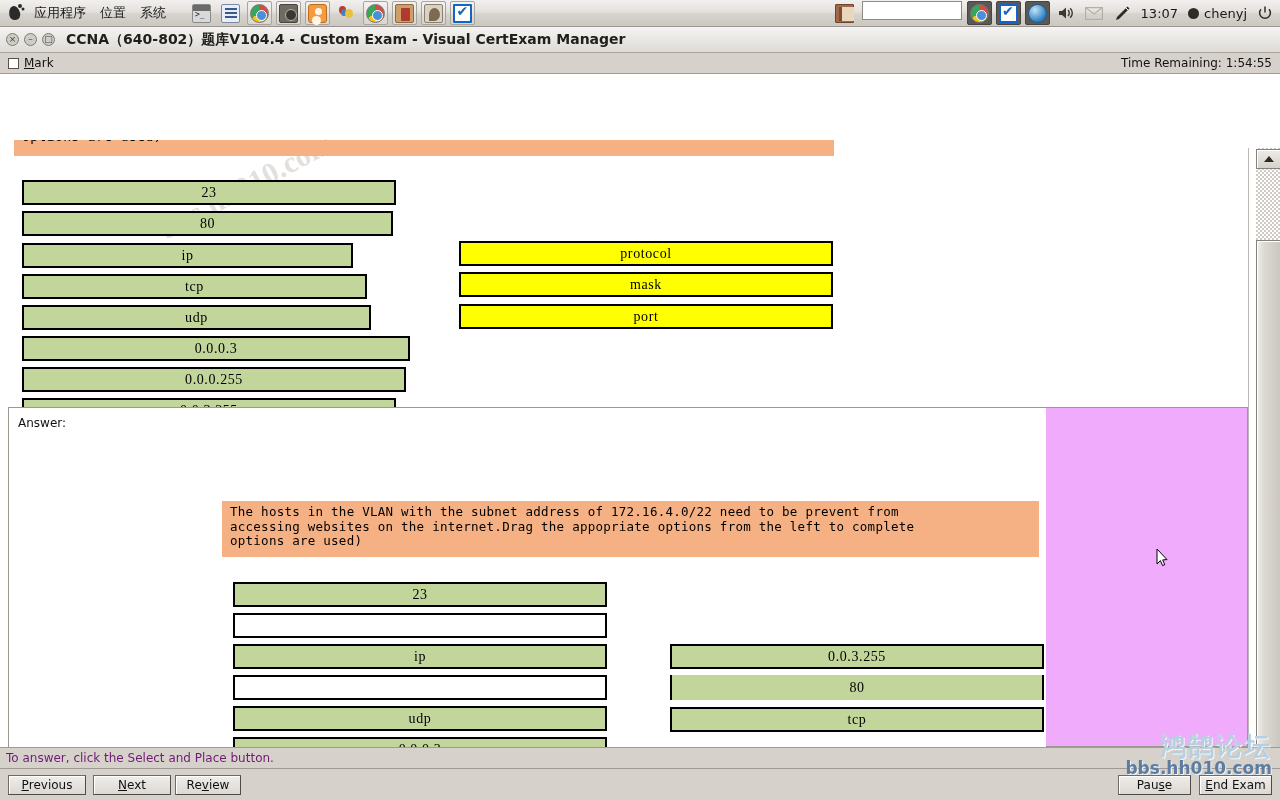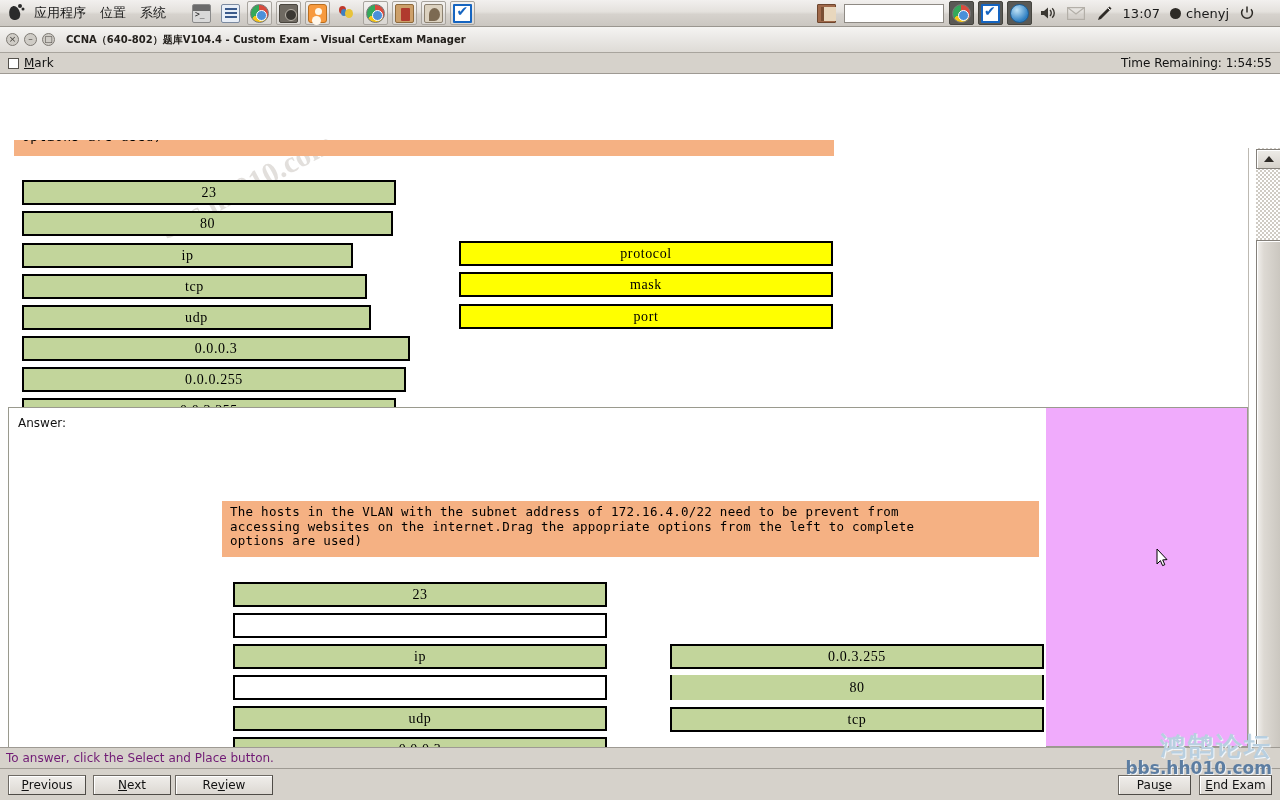--- a/index.html
+++ b/index.html
@@ -92,40 +92,40 @@
   .ico-book::after{content:""; position:absolute; left:3px; top:2px; width:12px; height:14px;
      background:#e8d7bd; border-left:3px solid #7a4f33;}
   
   .ico-drop { border-radius:50% 50% 50% 50%; background:radial-gradient(circle at 35% 30%, #bfe3f7, #2e7fc2 70%);
      border:1px solid #1c5d95;}
 
   #panel-textfield {
     width: 100px; height: 19px; background: #ffffff;
     border: 1px solid #8e8a84; margin: 0 3px;
   }
-  #tray { margin-left: auto; display: flex; align-items: center; padding-right: 20px; }
+  #tray { margin-left: auto; display: flex; padding-right: 2px; }
   .tray-item { padding: 0 5px; display: flex; align-items: center; }
   .clock { font-size: 13px; color: #1a1a1a; font-family:"DejaVu Sans", sans-serif; }
   .username { font-size: 13px; color: #1a1a1a; font-family:"DejaVu Sans", sans-serif; }
 
   
   #titlebar {
     position: absolute; left: 0; top: 27px; width: 1280px; height: 26px;
     background: linear-gradient(to bottom, #f5f4f2 0%, #e9e7e4 50%, #dedbd6 100%);
     border-bottom: 1px solid #a8a49d;
     display: flex; align-items: center; padding-left: 6px;
   }
   .wbtn {
     width: 13px; height: 13px; border-radius: 50%;
     border: 1px solid #7e7a74; background: #cfccc6; margin-right: 5px;
     display:flex; align-items:center; justify-content:center;
     font-size: 9px; color:#4a4742; line-height:1; font-family:"DejaVu Sans", sans-serif;
   }
   #window-title {
-    font-size: 10px; font-weight: bold; color: #23201c; margin-left: 6px;
+    font-size: 14px; font-weight: bold; color: #23201c; margin-left: 6px;
     font-family: "DejaVu Sans", sans-serif;
     text-align: center;
   }
 
   #markbar {
     position: absolute; left: 0; top: 53px; width: 1280px; height: 21px;
     background: #d6d2cb; border-bottom: 1px solid #9e9a93;
     display: flex; align-items: center;
   }
   #mark-check {
@@ -485,21 +485,21 @@
 
 <div id="buttonbar">
   <div class="btn" style="margin-left:8px; width:78px;">
     <u>P</u>
       <span>revious</span>
     </div>
   <div class="btn" style="margin-left:7px; width:78px;">
     <u>N</u>
       <span>ext</span>
     </div>
-  <div class="btn" style="margin-left:4px; width:98px;">
+  <div class="btn" style="margin-left:4px; width:66px;">
     <span>Re</span>
       <u>v</u>
       <span>iew</span>
     </div>
 
   <div class="btn" style="margin-left:auto; width:73px;">
     <span>Pau</span>
       <u>s</u>
       <span>e</span>
     </div>

